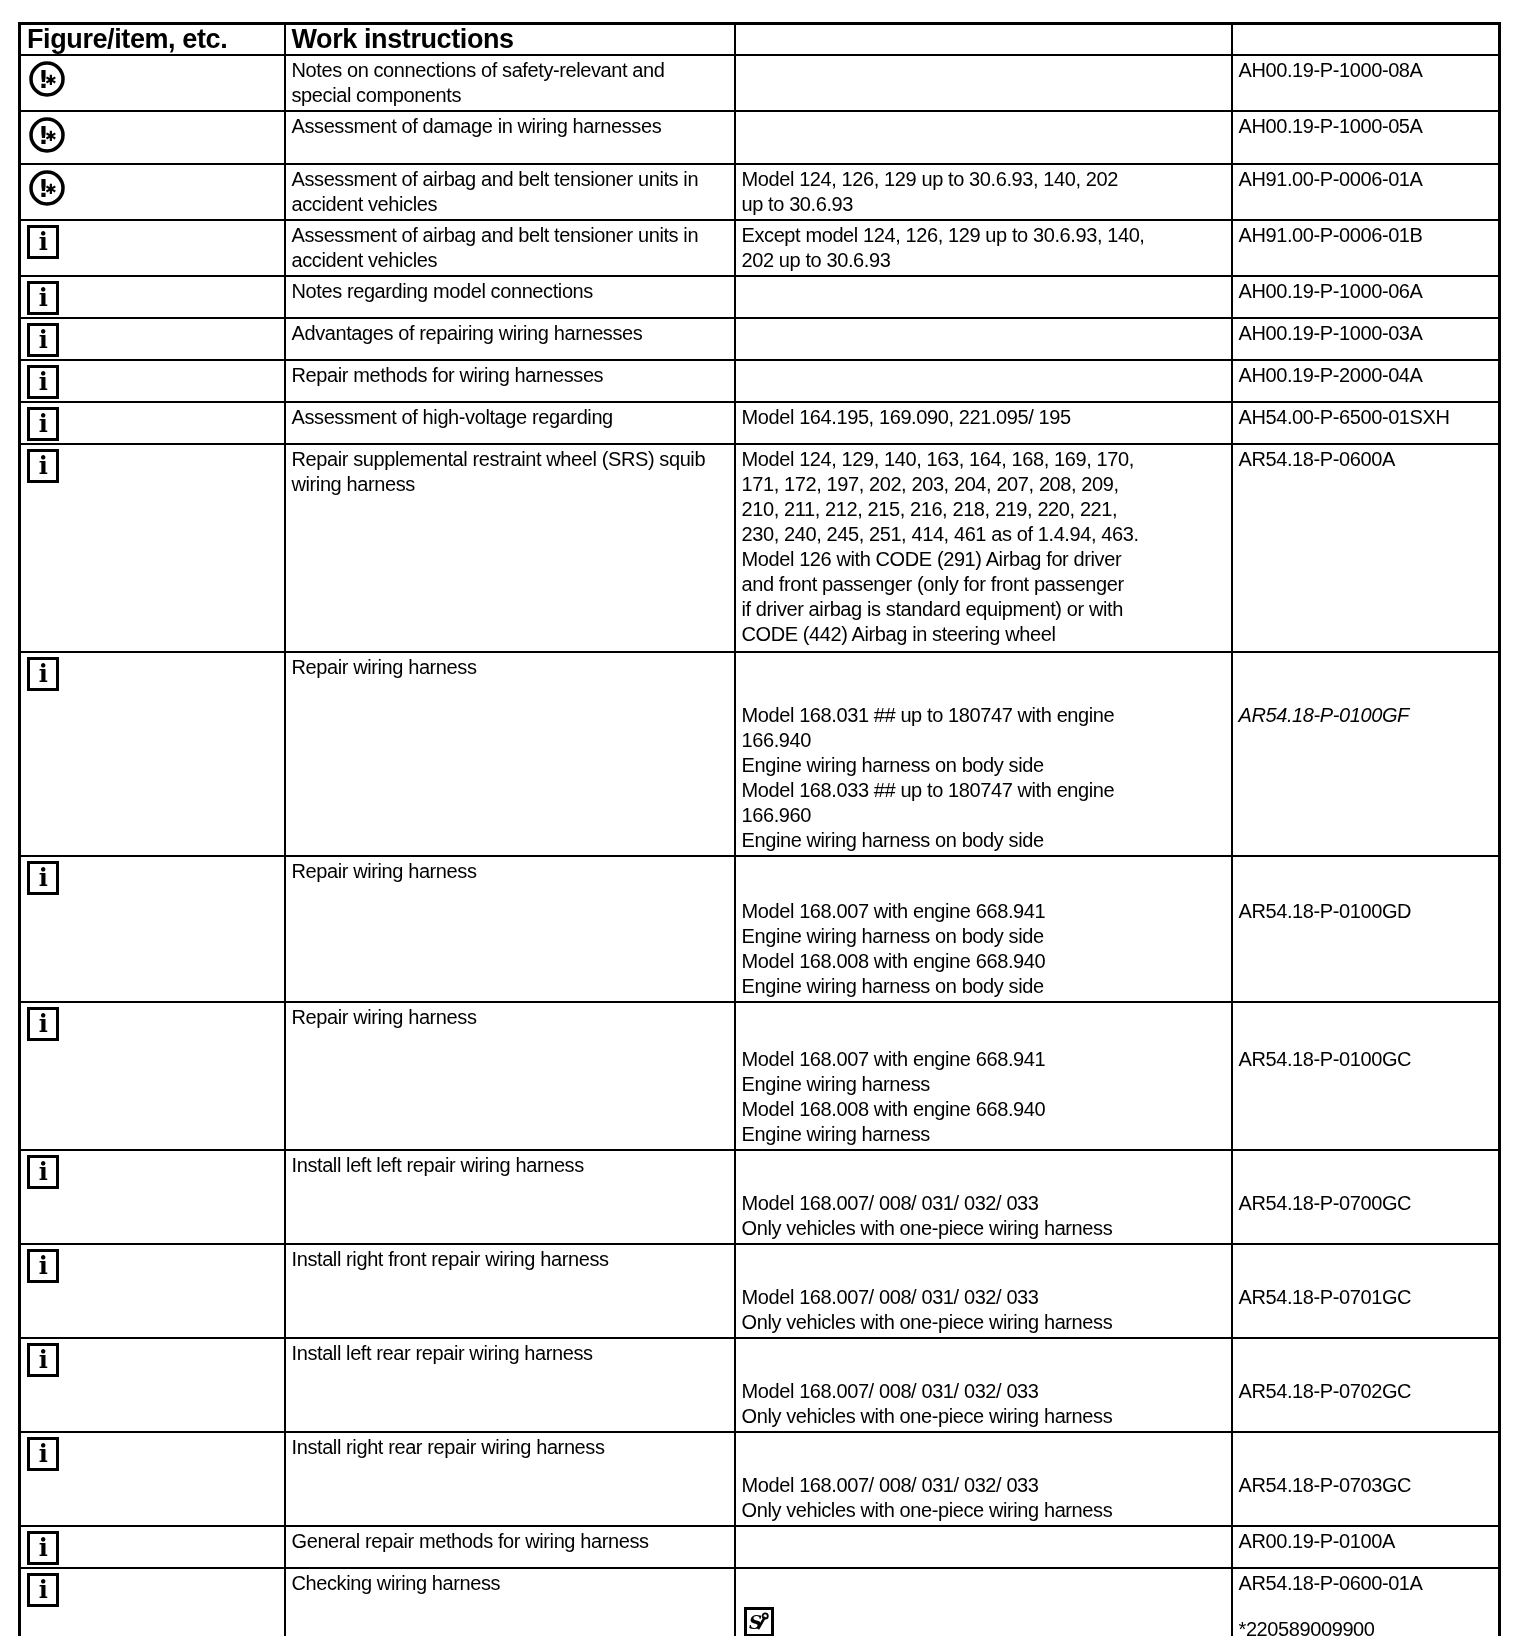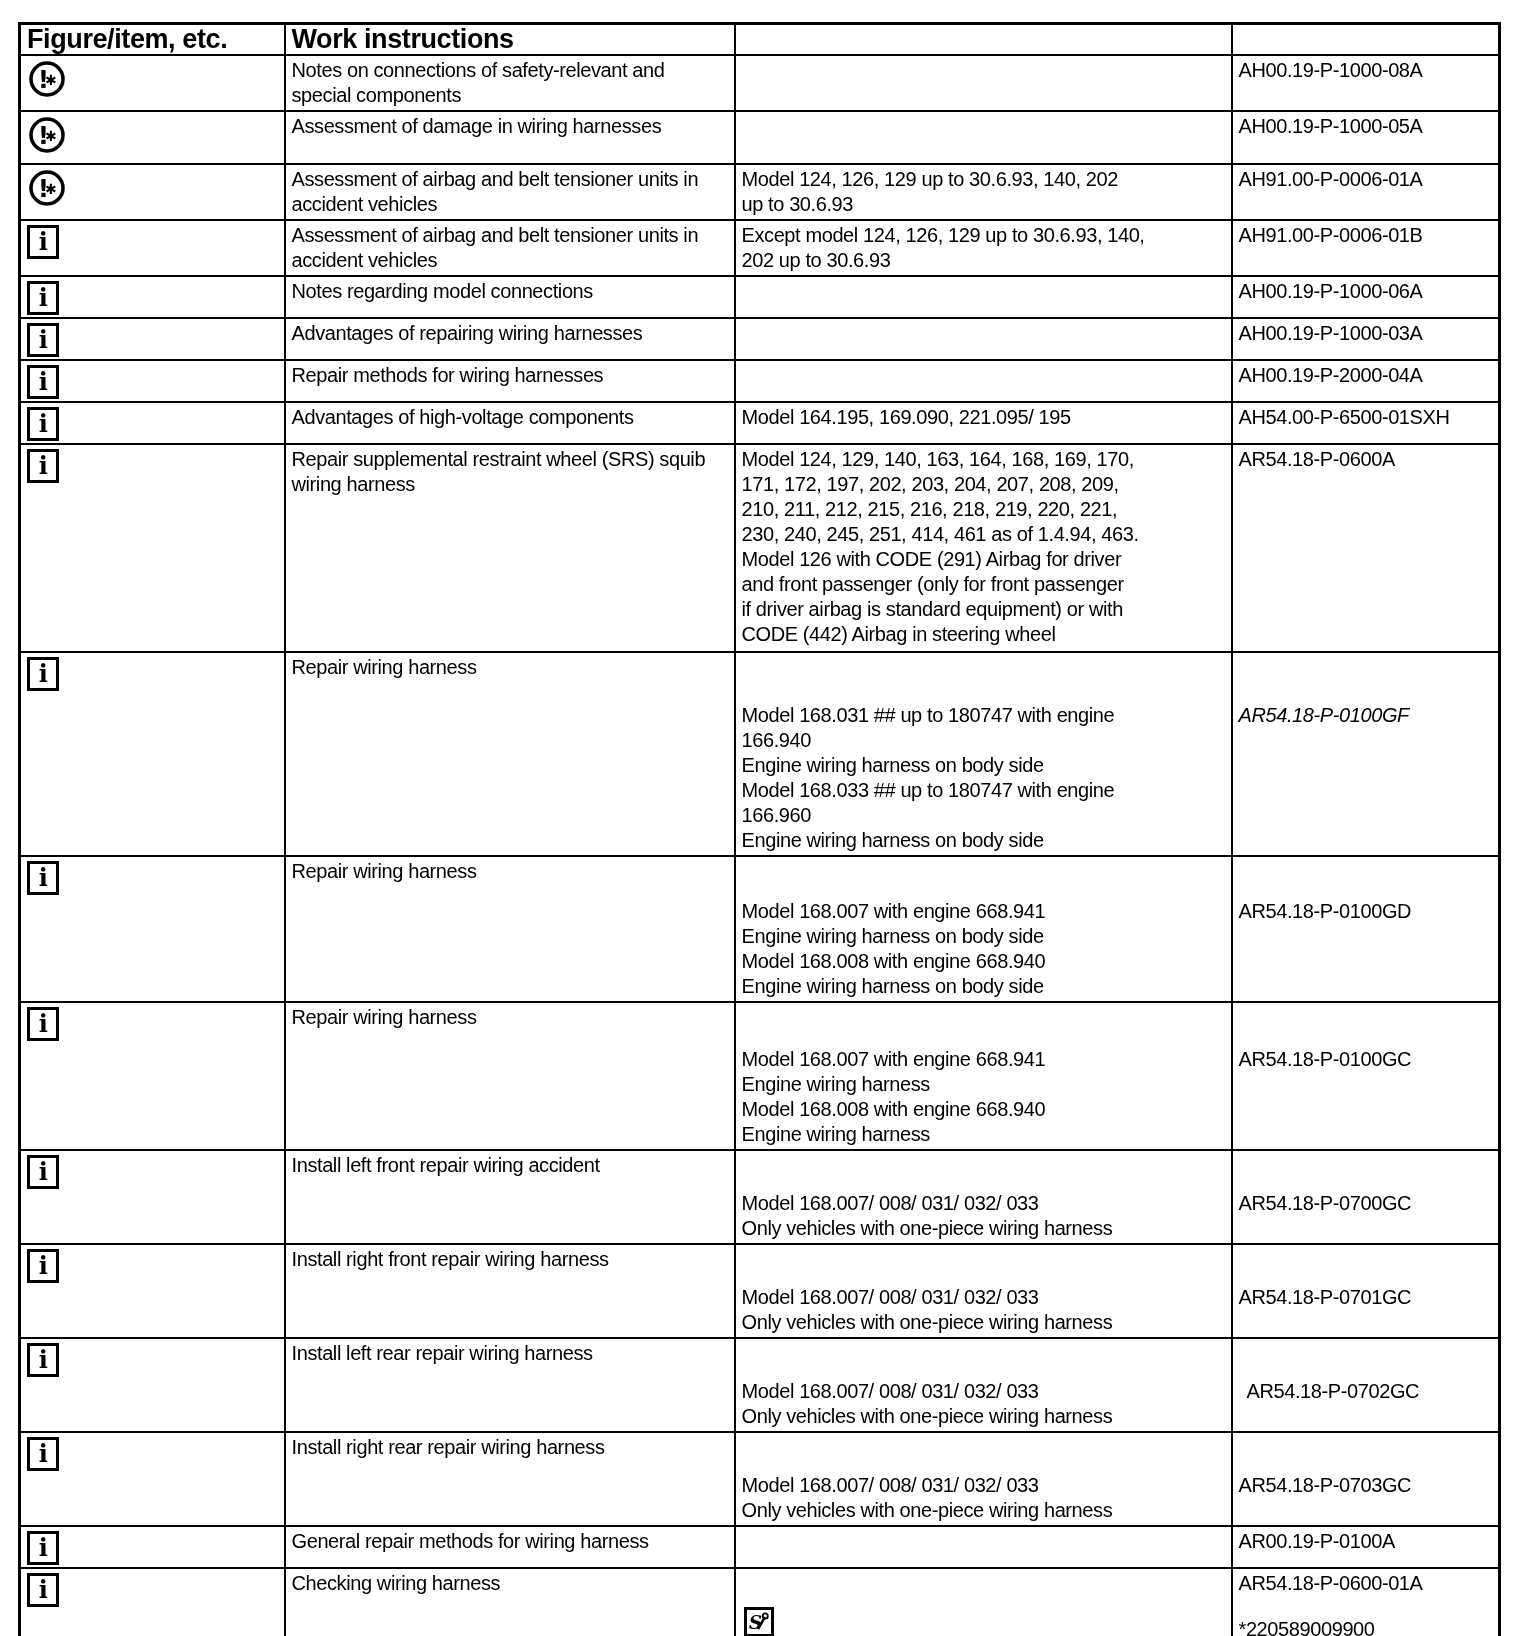--- a/index.html
+++ b/index.html
@@ -198,21 +198,21 @@
           <td class="model-cell"></td>
           <td class="code-cell">
             <div class="cell-text">AH00.19-P-2000-04A</div>
           </td>
         </tr>
         <tr style="height: 33px;">
           <td class="figure-cell"><span class="info-box">
               <span class="info-i">i</span>
             </span></td>
           <td class="work-cell">
-            <div class="cell-text">Advantages of high-voltage components</div>
+            <div class="cell-text">Assessment of high-voltage regarding</div>
           </td>
           <td class="model-cell">
             <div class="cell-text">Model 164.195, 169.090, 221.095/ 195</div>
           </td>
           <td class="code-cell">
             <div class="cell-text">AH54.00-P-6500-01SXH</div>
           </td>
         </tr>
         <tr style="height: 208px;">
           <td class="figure-cell"><span class="info-box">
@@ -286,21 +286,21 @@
           </td>
           <td class="code-cell">
             <div class="cell-text" style="padding-top: 42px;">AR54.18-P-0100GC</div>
           </td>
         </tr>
         <tr style="height: 85px;">
           <td class="figure-cell"><span class="info-box">
               <span class="info-i">i</span>
             </span></td>
           <td class="work-cell">
-            <div class="cell-text">Install left front repair wiring accident</div>
+            <div class="cell-text">Install left left repair wiring harness</div>
           </td>
           <td class="model-cell">
             <div class="cell-text" style="padding-top: 38px;">Model 168.007/ 008/ 031/ 032/ 033
 Only vehicles with one-piece wiring harness</div>
           </td>
           <td class="code-cell">
             <div class="cell-text" style="padding-top: 38px;">AR54.18-P-0700GC</div>
           </td>
         </tr>
         <tr style="height: 89px;">
@@ -323,21 +323,21 @@
               <span class="info-i">i</span>
             </span></td>
           <td class="work-cell">
             <div class="cell-text">Install left rear repair wiring harness</div>
           </td>
           <td class="model-cell">
             <div class="cell-text" style="padding-top: 38px;">Model 168.007/ 008/ 031/ 032/ 033
 Only vehicles with one-piece wiring harness</div>
           </td>
           <td class="code-cell">
-            <div class="cell-text" style="padding-top: 38px; margin-left: 8px;">AR54.18-P-0702GC</div>
+            <div class="cell-text" style="padding-top: 38px;">AR54.18-P-0702GC</div>
           </td>
         </tr>
         <tr style="height: 92px;">
           <td class="figure-cell"><span class="info-box">
               <span class="info-i">i</span>
             </span></td>
           <td class="work-cell">
             <div class="cell-text">Install right rear repair wiring harness</div>
           </td>
           <td class="model-cell">

